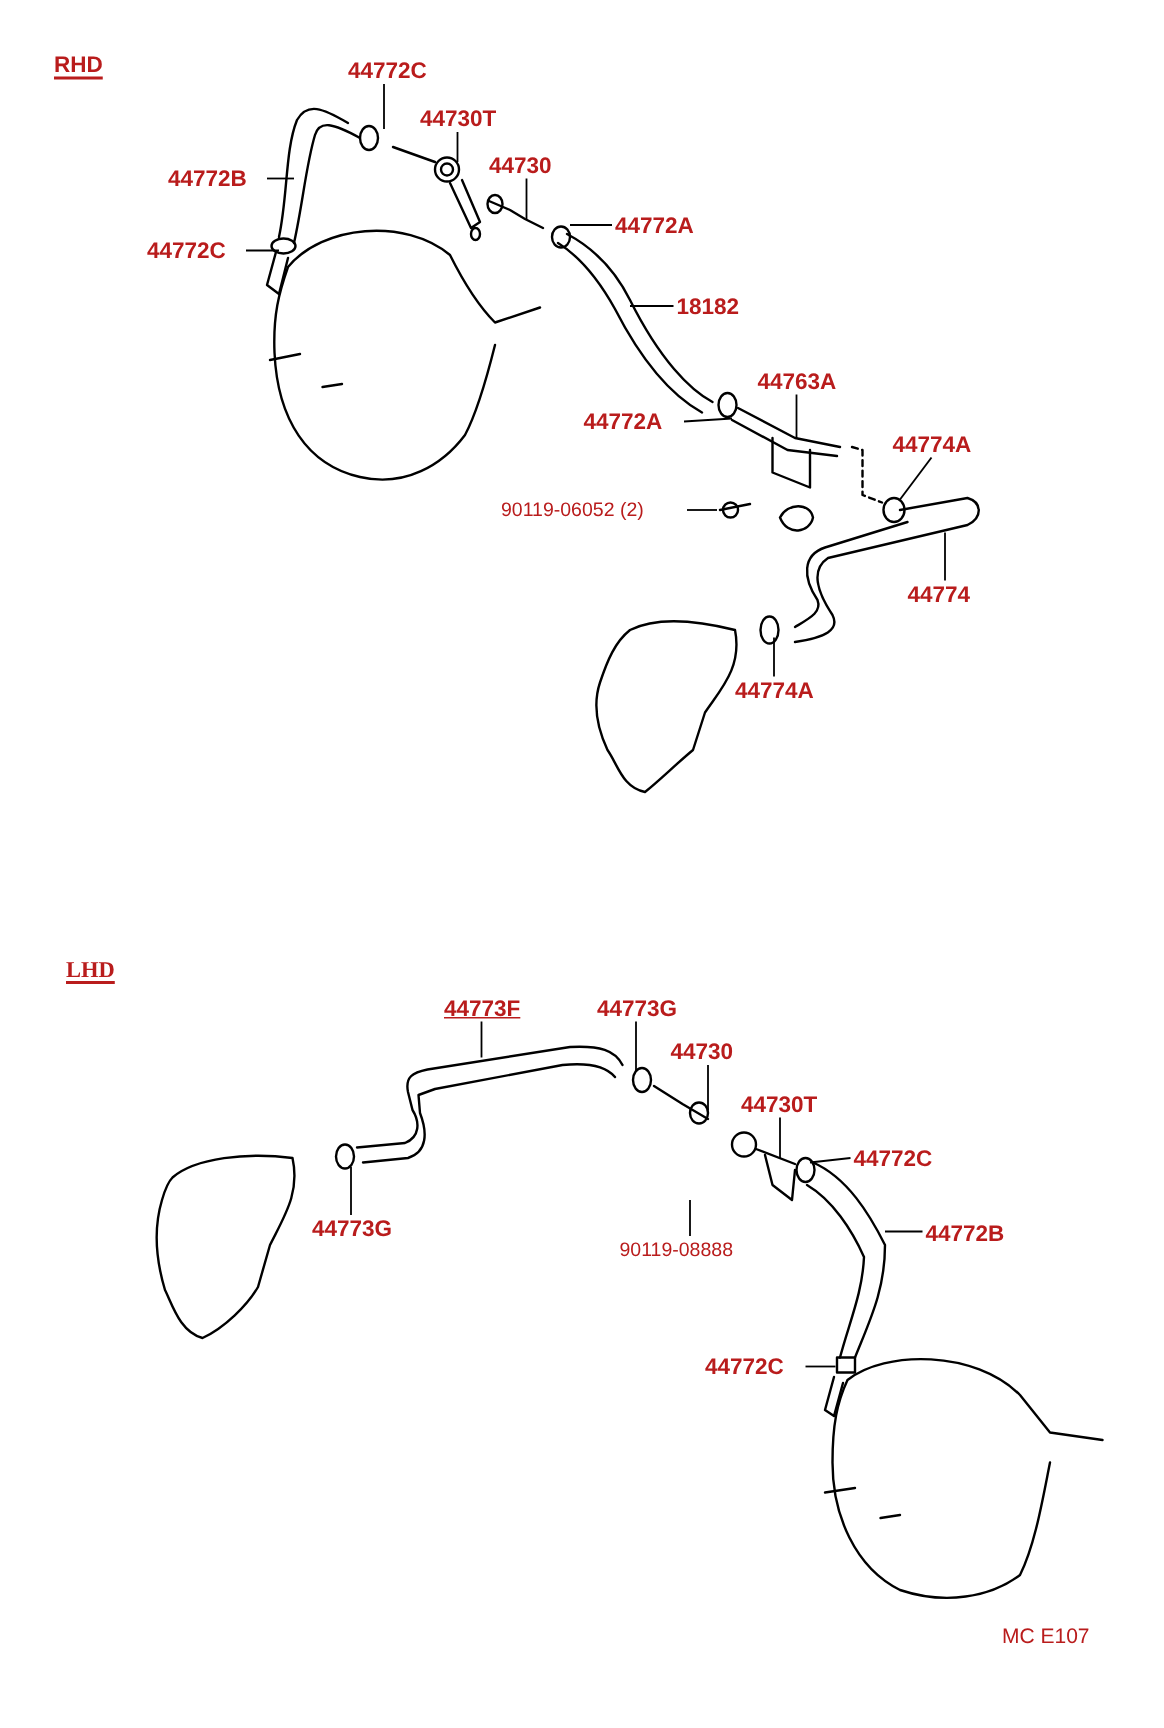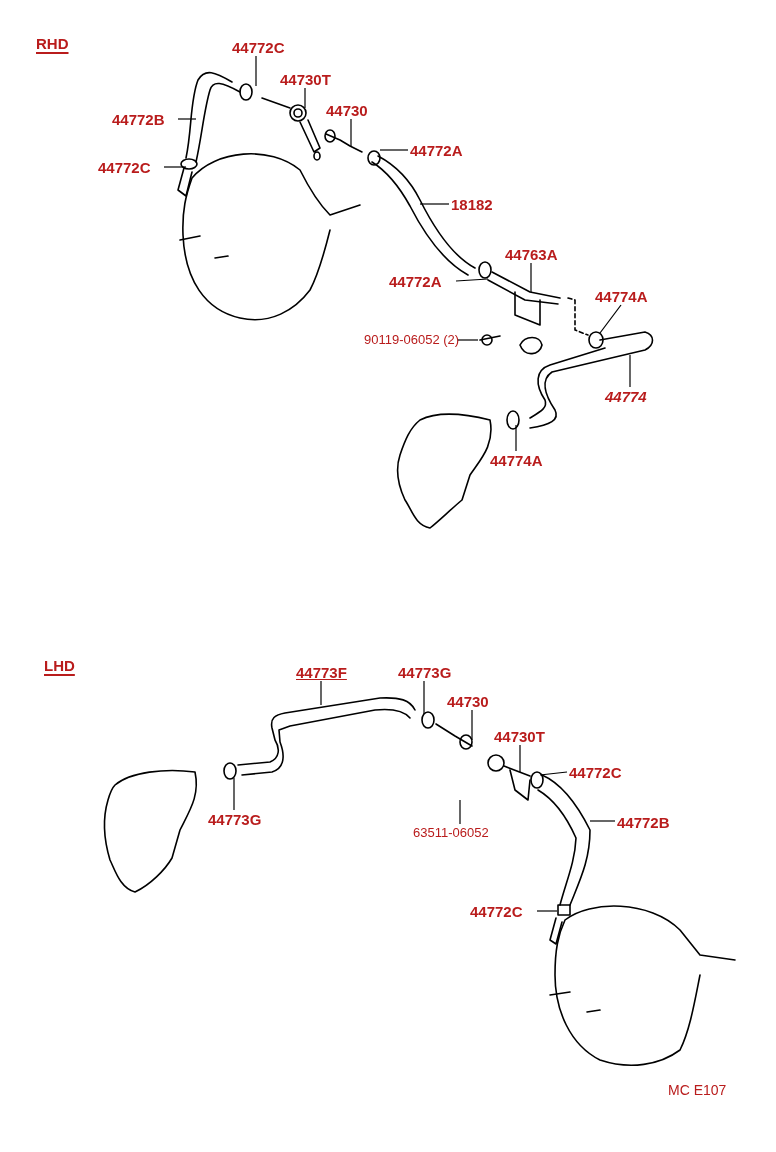--- a/index.html
+++ b/index.html
@@ -96,32 +96,32 @@
 <div class="lbl" style="left:232px;top:40px;">44772C</div>
 <div class="lbl" style="left:280px;top:72px;">44730T</div>
 <div class="lbl" style="left:112px;top:112px;">44772B</div>
 <div class="lbl" style="left:326px;top:103px;">44730</div>
 <div class="lbl" style="left:98px;top:160px;">44772C</div>
 <div class="lbl" style="left:410px;top:143px;">44772A</div>
 <div class="lbl" style="left:451px;top:197px;">18182</div>
 <div class="lbl" style="left:505px;top:247px;">44763A</div>
 <div class="lbl" style="left:389px;top:274px;">44772A</div>
 <div class="lbl" style="left:595px;top:289px;">44774A</div>
-<div class="lbl sm" style="left:334px;top:333px;margin-left:30px;">90119-06052 (2)</div>
-<div class="lbl" style="left:605px;top:389px;font-style:italic;">44774</div>
+<div class="lbl sm" style="left:334px;top:333px;">90119-06052 (2)</div>
+<div class="lbl" style="left:605px;top:389px;">44774</div>
 <div class="lbl" style="left:490px;top:453px;">44774A</div>
 
-<div class="lbl hdr" style="left:44px;top:658px;">LHD</div>
+<div class="lbl hdr" style="left:44px;top:640px;font-family:Liberation Serif, serif;">LHD</div>
 <div class="lbl" style="left:296px;top:665px;text-decoration:underline;">44773F</div>
 <div class="lbl" style="left:398px;top:665px;">44773G</div>
 <div class="lbl" style="left:447px;top:694px;">44730</div>
 <div class="lbl" style="left:494px;top:729px;">44730T</div>
 <div class="lbl" style="left:569px;top:765px;">44772C</div>
 <div class="lbl" style="left:208px;top:812px;">44773G</div>
-<div class="lbl sm" style="left:413px;top:826px;">63511-06052</div>
+<div class="lbl sm" style="left:413px;top:826px;">90119-08888</div>
 <div class="lbl" style="left:617px;top:815px;">44772B</div>
 <div class="lbl" style="left:470px;top:904px;">44772C</div>
 
 <svg width="776" height="1152" stroke="#000" stroke-width="1.2" fill="none">
   <line x1="256" y1="56" x2="256" y2="86"></line>
   <line x1="305" y1="88" x2="305" y2="108"></line>
   <line x1="178" y1="119" x2="196" y2="119"></line>
   <line x1="351" y1="119" x2="351" y2="146"></line>
   <line x1="164" y1="167" x2="186" y2="167"></line>
   <line x1="408" y1="150" x2="380" y2="150"></line>

